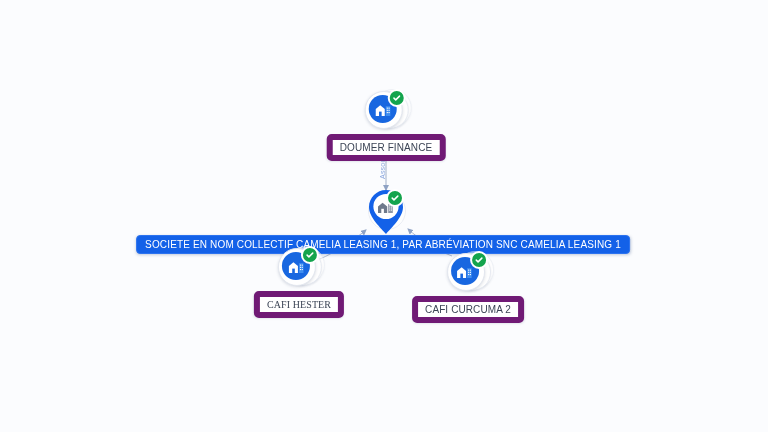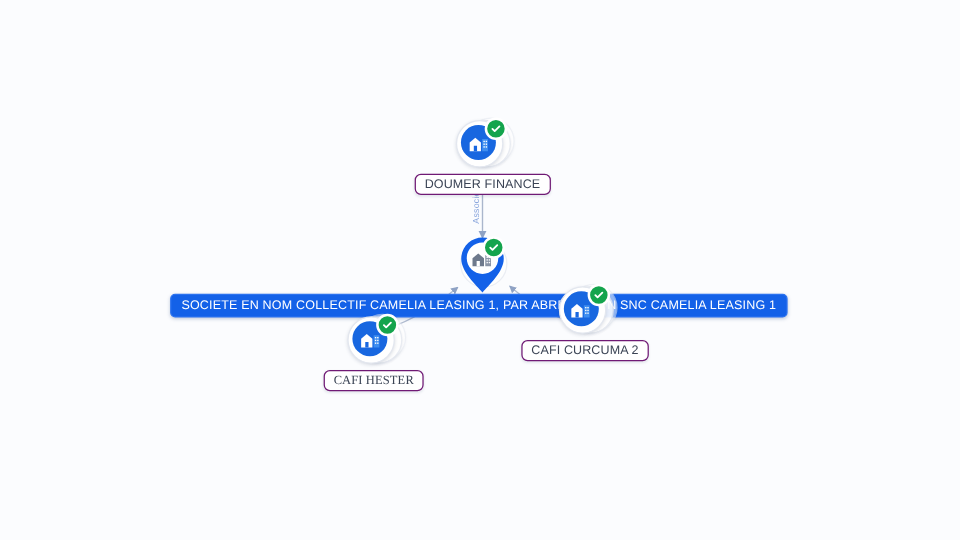--- a/index.html
+++ b/index.html
@@ -36,21 +36,21 @@
   .pin-art{position:relative;width:48px;height:52px;margin:0 auto;}
   .pin-shadow{position:absolute;left:6px;top:6px;width:36px;height:36px;border-radius:50%;
               background:#ffffff;border:1px solid #e3e7ef;opacity:.7;}
   .pin-svg{position:absolute;left:0;top:0;}
   .pin-icon{position:absolute;left:15px;top:14px;}
   .badge.pin-badge{right:6px;top:3px;}
 
   
   .node-label{
     margin-top:3px;white-space:nowrap;
-    background:#ffffff;border:1px solid #701a75;border-radius:5px;
+    background:#ffffff;border:6px solid #701a75;border-radius:5px;
     padding:2px 7px;font-size:10px;color:#3b4455;letter-spacing:.1px;
     box-shadow:0 1px 2px rgba(30,50,90,.10);text-align:center;
   }
   .label-wrap{display:flex;flex-direction:column;align-items:center;}
 
   .selected-label{
     position:absolute;transform:translate(-50%,0);
     background:#1361e8;border:1px solid #2b72ef;border-radius:4px;
     color:#ffffff;font-size:10px;letter-spacing:.15px;
     padding:3px 8px;white-space:nowrap;
@@ -164,21 +164,21 @@
         <div class="badge">
           <svg width="8" height="8" viewBox="0 0 8 8">
             <path d="M1.2 4.1 L3 5.9 L6.8 2.1" stroke="#ffffff" stroke-width="1.5" fill="none" stroke-linecap="round" stroke-linejoin="round"></path>
           </svg>
         </div>
       </div>
       <div class="node-label">CAFI HESTER</div>
     </div>
   </div>
 
-  <div class="node" style="left:468px;top:257px;">
+  <div class="node" style="left:468px;top:286px;">
     <div class="label-wrap">
       <div class="node-art">
         <div class="stack s1"></div>
         <div class="stack s2"></div>
         <div class="disc"></div>
         <div class="inner">
           <svg width="17" height="15" viewBox="0 0 17 15">
             <path d="M1 14 V7 L5.5 3.2 L10 7 V14 Z" fill="#ffffff"></path>
             <rect x="4.3" y="9.6" width="2.6" height="4.4" fill="#1867e0"></rect>
             <rect x="11" y="4.2" width="4.6" height="9.8" fill="#3f8ef0"></rect>

